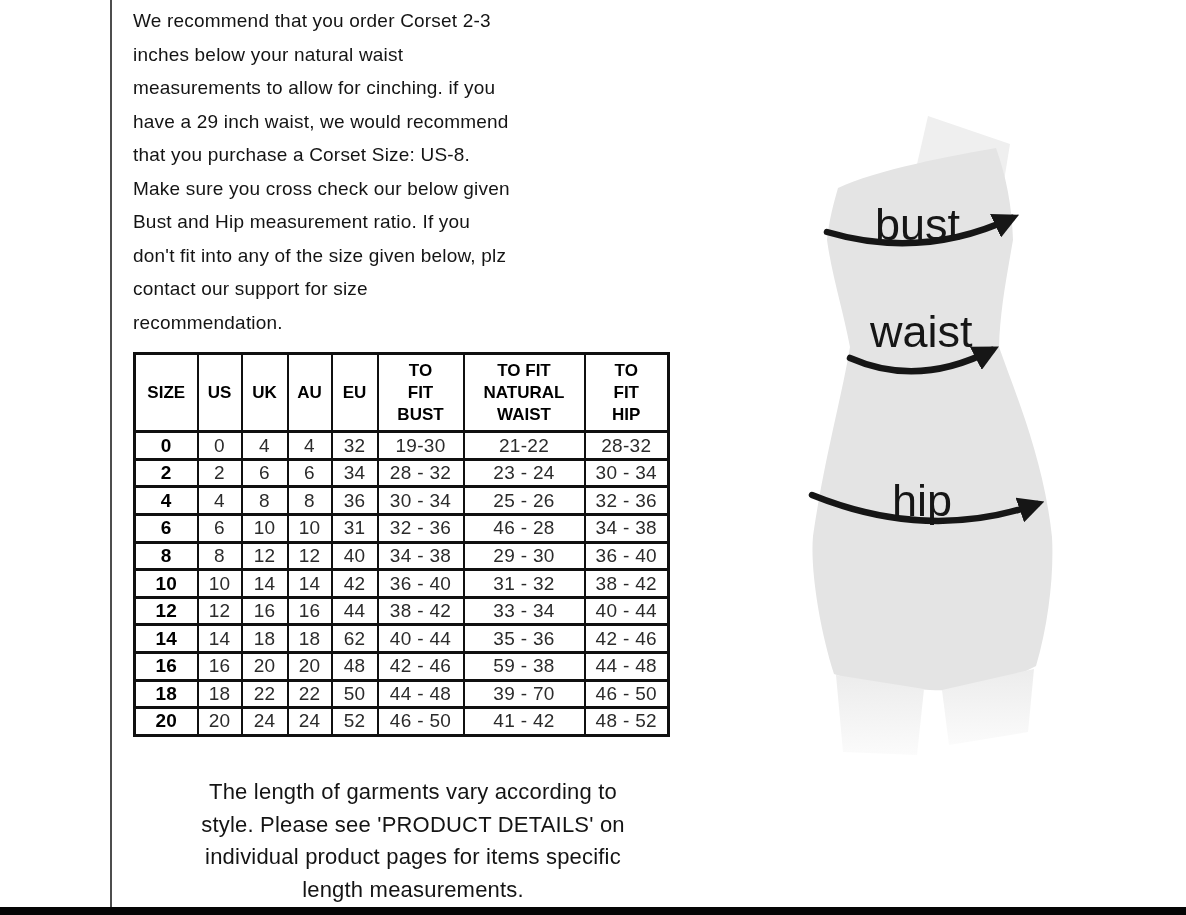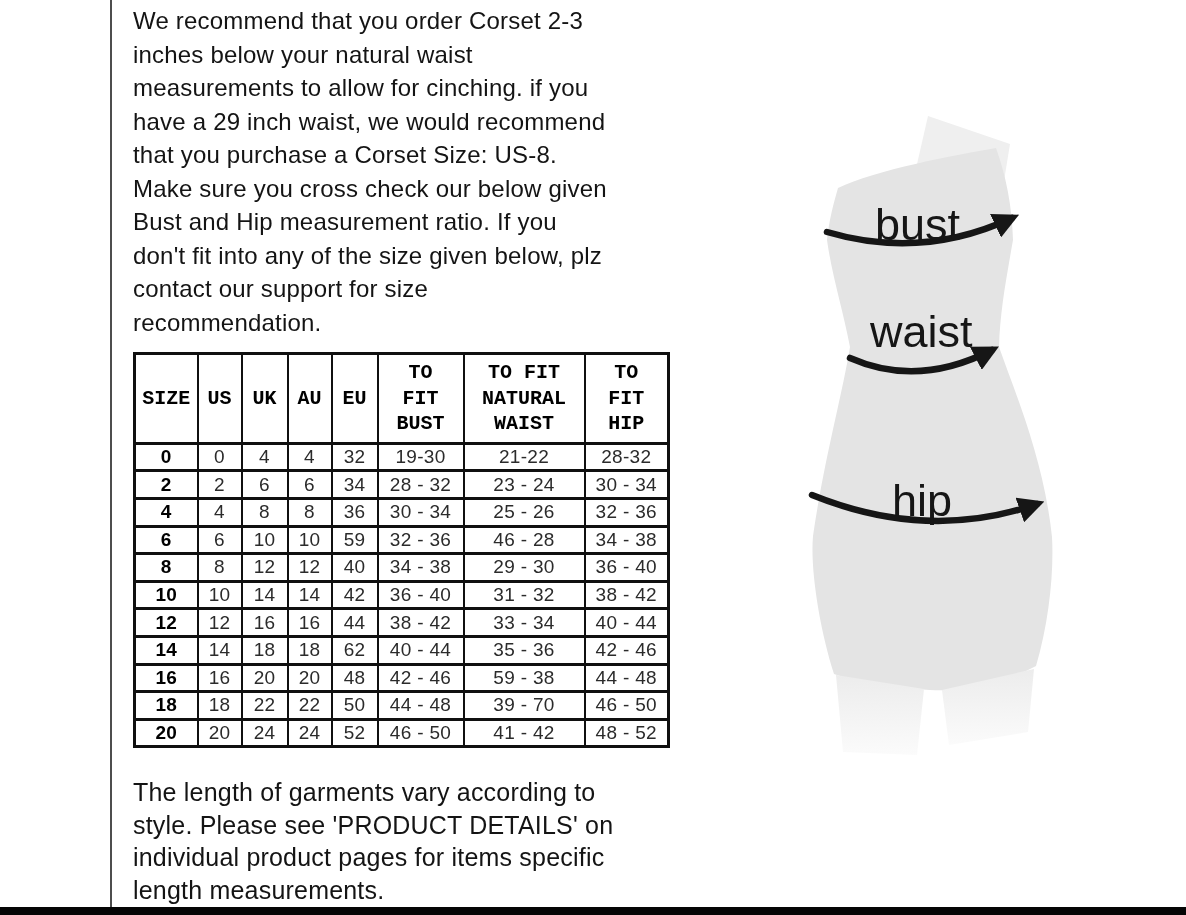--- a/index.html
+++ b/index.html
@@ -4,37 +4,37 @@
 <style>
   html,body { margin:0; padding:0; background:#fff; }
   .canvas {
     position:relative; width:1186px; height:915px; background:#ffffff;
     font-family:"Liberation Sans", sans-serif; overflow:hidden; color:#111;
   }
   .vline { position:absolute; left:110px; top:0; width:2px; height:915px; background:#4d4d4d; }
   .bottom-bar { position:absolute; left:0; top:907px; width:1186px; height:8px; background:#050505; }
 
   .para { position:absolute; left:133px; white-space:pre-line; color:#141414; letter-spacing:0.2px; }
-  .intro { top:4px;  font-size:24px; line-height:33.5px; width:560px; }
-  .outro { top:776px; font-size:25px; line-height:32.5px; width:560px; }
+  .intro { top:4px;  font-size:19px; line-height:33.5px; width:560px; }
+  .outro { top:776px; font-size:22px; line-height:32.5px; width:560px;text-align:center; }
 
   table.size-chart {
     position:absolute; left:133px; top:352px;
     border-collapse:collapse; table-layout:fixed;
     border:3px solid #101010;
   }
   .size-chart th, .size-chart td {
     border-style:solid; border-color:#101010;
     border-top-width:3px; border-bottom-width:3px;
     border-left-width:2px; border-right-width:2px;
     text-align:center; vertical-align:middle;
   }
   .size-chart th {
-    font-size:20px; font-weight:bold; color:#000;
-    white-space:pre-line; line-height:1.28; padding:5px 1px; height:64px;font-family:Liberation Mono, monospace;
+    font-size:17px; font-weight:bold; color:#000;
+    white-space:pre-line; line-height:1.28; padding:5px 1px; height:64px;
   }
   .size-chart td {
     font-size:19px; color:#2b2b2b; height:24.6px; padding:0 1px;
     letter-spacing:0.3px;
   }
   .size-chart tbody td:first-child { font-weight:bold; color:#000; }
 
   .figure-svg { position:absolute; left:700px; top:100px; }
   .fig-label { font-family:"Liberation Sans", sans-serif; font-size:45px; fill:#161616; }
 </style>
@@ -114,21 +114,21 @@
           <td>36</td>
           <td>30 - 34</td>
           <td>25 - 26</td>
           <td>32 - 36</td>
         </tr>
         <tr>
           <td>6</td>
           <td>6</td>
           <td>10</td>
           <td>10</td>
-          <td>59</td>
+          <td>31</td>
           <td>32 - 36</td>
           <td>46 - 28</td>
           <td>34 - 38</td>
         </tr>
         <tr>
           <td>8</td>
           <td>8</td>
           <td>12</td>
           <td>12</td>
           <td>40</td>

